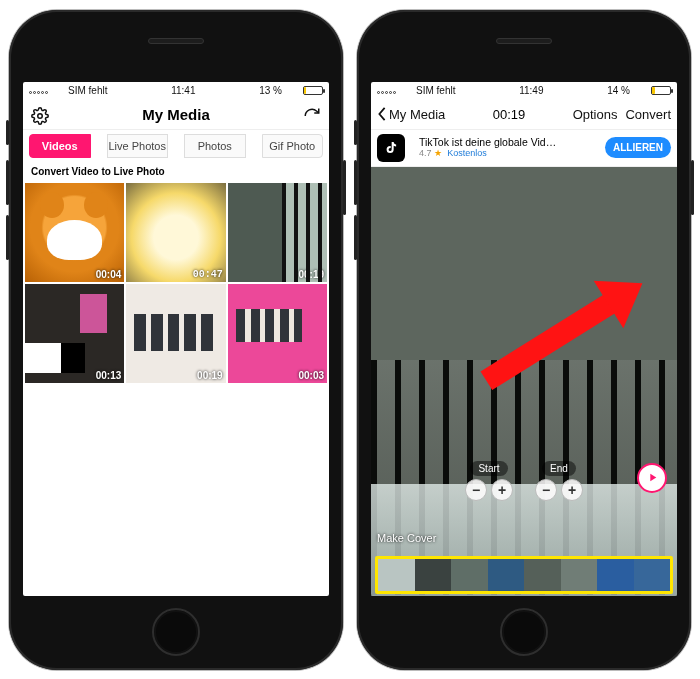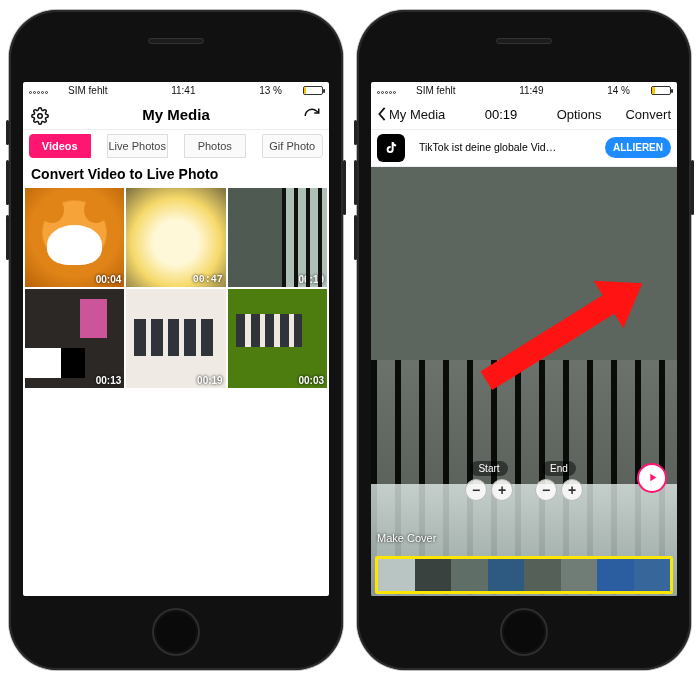--- a/index.html
+++ b/index.html
@@ -63,21 +63,21 @@
   
   .seg {
     display:flex; margin:4px 6px; gap:16px;
   }
   .seg-item {
     flex:1; text-align:center; font-size:11px; padding:5px 0;
     border:1px solid #ddd; color:#444; background:#fafafa;
   }
   .seg-item:first-child{border-radius:4px 0 0 4px;} .seg-item:last-child{border-radius:0 4px 4px 0;}
   .seg-item.active { background:#ff1670; color:#fff; border-color:#ff1670; font-weight:600;}
-  .section-title { font-size:14px; font-weight:700; padding:4px 8px 6px; }
+  .section-title { font-size:10px; font-weight:700; padding:4px 8px 6px; }
   
   .grid { display:grid; grid-template-columns:repeat(3,1fr); gap:2px; padding:0 2px; }
   .thumb {
     position:relative; aspect-ratio:1/1; background:#777; overflow:hidden;
     font-size:0;
   }
   .thumb .dur {
     position:absolute; right:3px; bottom:2px; color:#fff; font-size:10px; font-weight:600;
     text-shadow:0 0 3px #000;
   }
@@ -95,32 +95,32 @@
   .t4{background:linear-gradient(#2b2825,#2b2825);} 
   .t4::after{content:"";position:absolute;left:0;right:40%;top:60%;height:30%;
     background:linear-gradient(90deg,#fff 0 60%,#000 60% 100%);}
   .t4::before{content:"";position:absolute;left:55%;top:10%;width:28%;height:40%;background:#c59;}
   .t5{background:#f6f6f6;}
   .t5::after{content:"";position:absolute;left:8%;right:8%;top:15%;bottom:15%;
     background:repeating-linear-gradient(#f6f6f6 0 18%,#e9e9e9 18% 20%);}
   .t6{background:#efeae4;}
   .t6::after{content:"";position:absolute;left:8%;right:8%;top:30%;height:38%;
     background:repeating-linear-gradient(90deg,#30343a 0 14%,#efeae4 14% 20%);}
-  .t7{background:#4d7c0f;}
+  .t7{background:#ec4899;}
   .t7::after{content:"";position:absolute;left:8%;right:25%;top:25%;height:34%;
     background:repeating-linear-gradient(90deg,#30343a 0 14%,#eee8df 14% 22%);}
   
   .navbar2 {
     height:30px; display:flex; align-items:center; justify-content:space-between;
     padding:0 6px; font-size:13px; border-bottom:1px solid #eee;
   }
   .navbar2 .back { display:flex; align-items:center; gap:2px; color:#111;}
   .navbar2 .back svg{width:10px;height:14px;}
   .navbar2 .mid { font-size:13px; }
-  .navbar2 .right { display:flex; gap:24px; }
+  .navbar2 .right { display:flex; gap:8px; }
   .navbar2 .right span { color:#111; }
   .ad {
     display:flex; align-items:center; gap:14px; padding:4px 6px; position:relative;
     border-bottom:1px solid #eee;
   }
   .ad .logo { width:28px;height:28px;background:#000;border-radius:6px;display:flex;align-items:center;justify-content:center;}
   .ad .logo svg{width:16px;height:16px;}
   .ad .txt{flex:1;font-size:10.5px;line-height:1.2;}
   .ad .sub{color:#888;font-size:9px;}
   .ad .sub .stars{color:#f6a400;}
@@ -279,20 +279,25 @@
     </div>
 
     <div class="ad">
       <div class="logo">
         <svg viewBox="0 0 24 24">
             <path fill="#fff" d="M16 3c.3 2 1.7 3.5 3.7 3.8v3c-1.4 0-2.7-.4-3.7-1.1v5.6a5.3 5.3 0 1 1-5.3-5.3c.3 0 .6 0 .9.1v3.1c-.3-.1-.6-.2-.9-.2a2.3 2.3 0 1 0 2.3 2.3V3h3z"></path>
           </svg>
       </div>
       <div class="txt">
         <div>TikTok ist deine globale Vid…</div>
+        <div class="sub">
+          <span>4.7</span>
+          <span class="stars">★</span>
+          &nbsp;<span class="free">Kostenlos</span>
+        </div>
       </div>
       <div class="btn">ALLIEREN</div>
       <div class="adtag">▷✕</div>
     </div>
 
     <div class="preview">
       <div class="rail"></div>
       <div class="water"></div>
 
       <div class="arrow">

